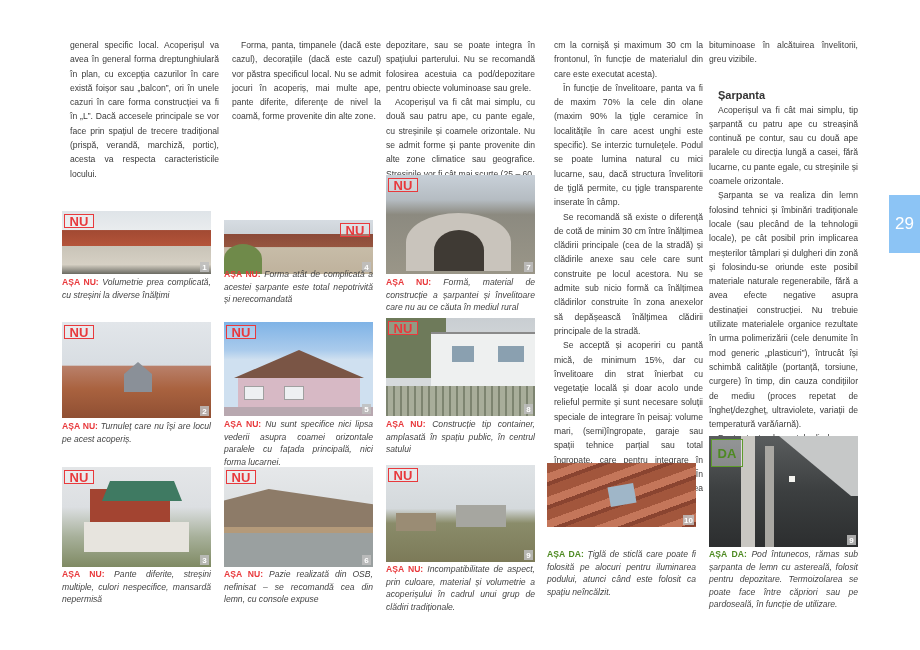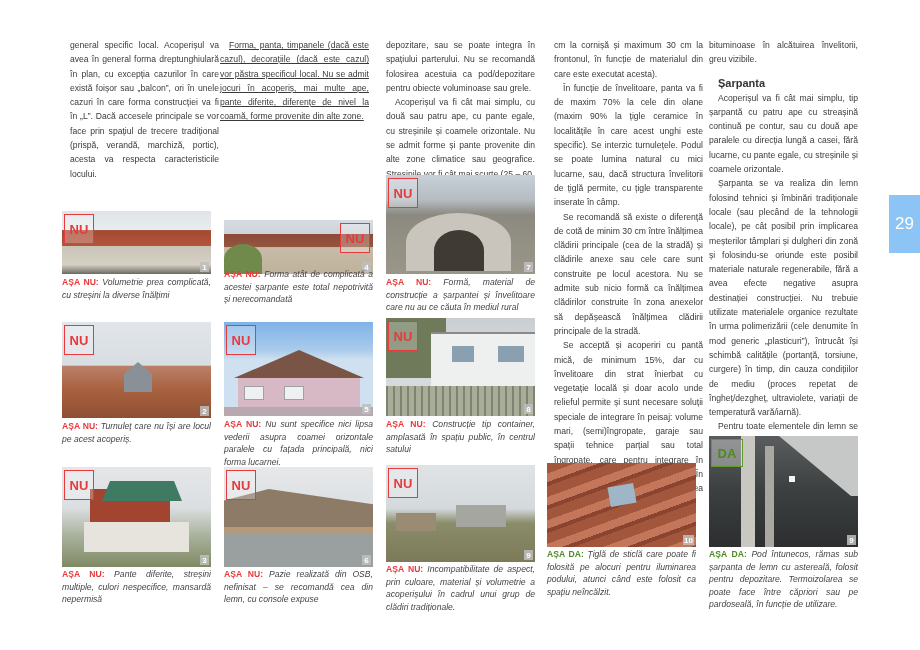--- a/index.html
+++ b/index.html
@@ -11,35 +11,35 @@
     line-height: 14.3px;
     text-align: justify;
     color: #3a3a3a;
   }
   .col-text p { text-indent: 9px; }
   .col-text p.noindent { text-indent: 0; }
   .heading {
     font-weight: bold;
     font-size: 11px;
     color: #333;
-    margin-top: 8px;
+    margin-top: 20px;
     padding-left: 9px;
     line-height: 16px;
   }
   .photo {
     position: absolute;
     overflow: hidden;
   }
   .photo .badge {
     position: absolute;
     font-weight: bold;
     font-size: 13px;
     display: flex; align-items: center; justify-content: center;
   }
-  .badge.nu { border: 1.5px solid #e8393c; color: #e8393c; background: rgba(255,255,255,0.25); width: 30px; height: 30px; }
+  .badge.nu { border: 1.5px solid #e8393c; color: #e8393c; background: rgba(255,255,255,0.25); width: 30px; height: 14px; }
   .badge.da { border: 1.5px solid #5d9b2b; color: #4e8a22; background: rgba(255,255,255,0.35); width: 32px; height: 28px; }
   .photo .num {
     position: absolute; right: 2px; bottom: 2px;
     background: rgba(190,190,190,0.85);
     color: #fff; font-size: 8px; font-weight: bold;
     min-width: 9px; height: 10px; padding: 0 1px;
     display: flex; align-items: center; justify-content: center;
   }
   .caption {
     position: absolute;
@@ -58,21 +58,21 @@
     display: flex; align-items: center; justify-content: center;
   }
 </style>
 </head>
 <body>
 
 <div class="col-text" style="left:70px; top:38px; width:149px;">
   <p class="noindent">general specific local. Acoperișul va avea în general forma dreptunghiulară în plan, cu excepția cazurilor în care există foișor sau „balcon”, ori în unele cazuri în care forma construcției va fi în „L”. Dacă accesele principale se vor face prin spațiul de trecere tradițional (prispă, verandă, marchiză, portic), acesta va respecta caracteristicile locului.</p>
 </div>
 
-<div class="col-text" style="left:220px; top:38px; width:149px;text-decoration:underline;">
+<div class="col-text" style="left:232px; top:38px; width:149px;">
   <p>Forma, panta, timpanele (dacă este cazul), decorațiile (dacă este cazul) vor păstra specificul local. Nu se admit jocuri în acoperiș, mai multe ape, pante diferite, diferențe de nivel la coamă, forme provenite din alte zone.</p>
 </div>
 
 <div class="col-text" style="left:386px; top:38px; width:149px;">
   <p class="noindent">depozitare, sau se poate integra în spațiului parterului. Nu se recomandă folosirea acestuia ca pod/depozitare pentru obiecte voluminoase sau grele.</p>
   <p>Acoperișul va fi cât mai simplu, cu două sau patru ape, cu pante egale, cu streșinile și coamele orizontale. Nu se admit forme și pante provenite din alte zone climatice sau geografice. Streșinile vor fi cât mai scurte (25 – 60</p>
 </div>
 
 <div class="col-text" style="left:522px; top:38px; width:149px;margin-left:32px;">
   <p class="noindent">cm la cornișă și maximum 30 cm la frontonul, în funcție de materialul din care este executat acesta).</p>
@@ -176,21 +176,21 @@
 <div class="photo" style="left:386px; top:465px; width:149px; height:97px; background:linear-gradient(180deg,#dfe3e6 0%,#d4d9dc 45%,#8a8c6a 60%,#7c7a58 100%);">
   <div style="position:absolute; left:70px; top:40px; width:50px; height:22px; background:#a6a6a0;"></div>
   <div style="position:absolute; left:10px; top:48px; width:40px; height:18px; background:#9a8c74;"></div>
   <div class="badge nu" style="left:2px; top:3px;">NU</div>
   <div class="num">9</div>
 </div>
 <div class="caption" style="left:386px; top:563px; width:149px;">
   <span class="lead nu">AȘA NU:</span><span> Incompatibilitate de aspect, prin culoare, material și volumetrie a acoperișului în cadrul unui grup de clădiri tradiționale.</span>
 </div>
 
-<div class="photo" style="left:547px; top:463px; width:149px; height:84px; background:repeating-linear-gradient(160deg,#a2563c 0 10px,#c4765a 10px 18px,#8a4430 18px 22px);">
+<div class="photo" style="left:547px; top:463px; width:149px; height:64px; background:repeating-linear-gradient(160deg,#a2563c 0 10px,#c4765a 10px 18px,#8a4430 18px 22px);">
   <div style="position:absolute; left:62px; top:22px; width:26px; height:20px; background:#9fb6c8; transform:rotate(-10deg);"></div>
   <div class="num">10</div>
 </div>
 <div class="caption" style="left:547px; top:548px; width:149px;">
   <span class="lead da">AȘA DA:</span><span> Țiglă de sticlă care poate fi folosită pe alocuri pentru iluminarea podului, atunci când este folosit ca spațiu neîncălzit.</span>
 </div>
 
 <div class="photo" style="left:709px; top:436px; width:149px; height:111px; background:linear-gradient(180deg,#5a5d5e 0%,#3c3f40 50%,#2c2e2f 100%);">
   <div style="position:absolute; left:32px; top:0; width:14px; height:111px; background:#c9c7c2;"></div>
   <div style="position:absolute; left:56px; top:10px; width:9px; height:101px; background:#a9a7a2;"></div>

